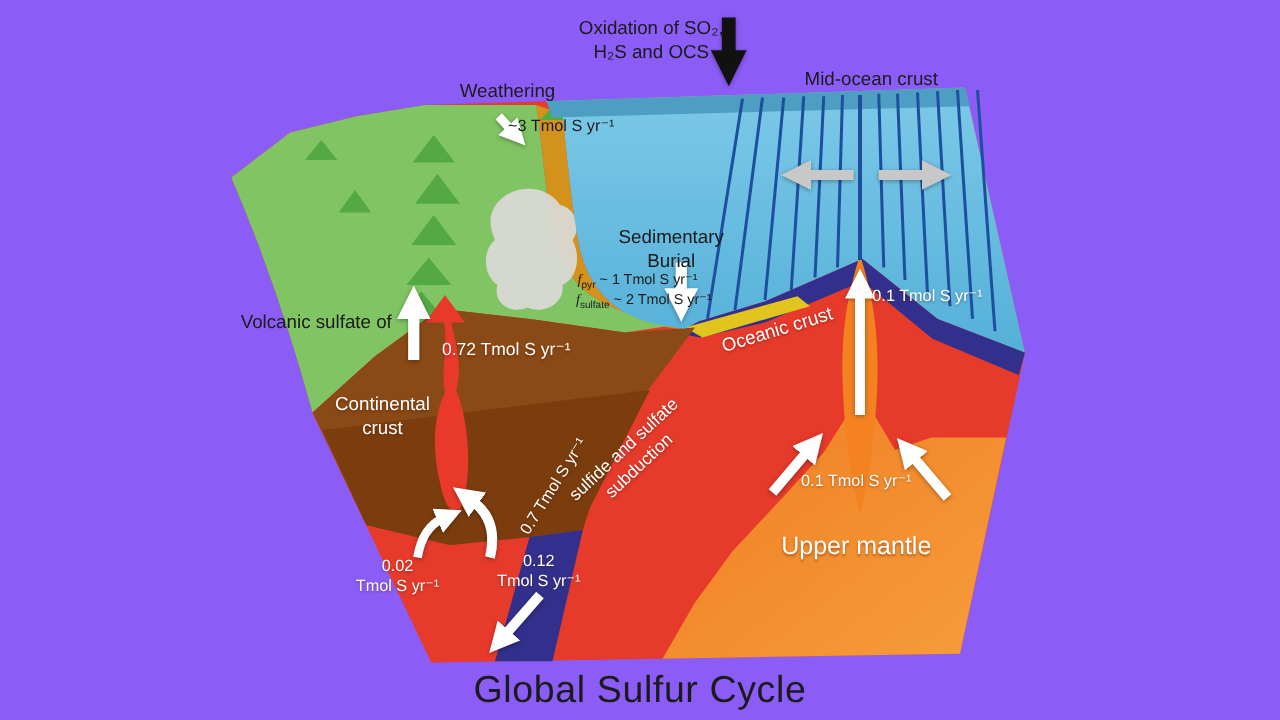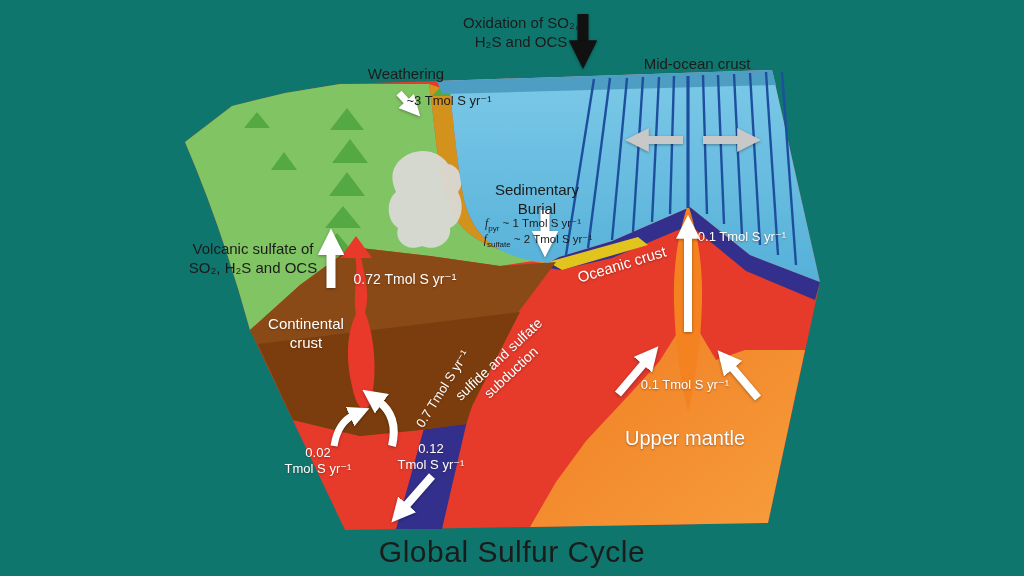--- a/index.html
+++ b/index.html
@@ -1,30 +1,30 @@
 <!DOCTYPE html>
 <html><head>
 <meta charset="utf-8">
 <style>
   html,body{margin:0;padding:0;background:#e9e9e9;}
-  .stage{position:relative;width:1024px;height:576px;background:#0f766e;overflow:hidden;
+  .stage{position:relative;width:1024px;height:576px;background:#8b5cf6;overflow:hidden;
          font-family:"Liberation Sans","DejaVu Sans",sans-serif;}
   svg{position:absolute;left:0;top:0;}
   .lbl{position:absolute;transform:translate(-50%,-50%);white-space:nowrap;line-height:1.25;
        text-align:center;pointer-events:none;}
   .dark{color:#1b1b1b;}
   .light{color:#ffffff;text-shadow:0 1px 2px rgba(70,25,0,.45);}
   .rot{transform-origin:center;}
   .fsym{font-style:italic;font-family:"Liberation Serif","DejaVu Serif",serif;}
   sub{font-size:70%;}
   .title{font-size:30px;letter-spacing:.5px;}
   .s15{font-size:15px;}
   .s14{font-size:14px;}
   .s13{font-size:13px;}
-  .s12{font-size:11.5px;margin-left:23px;}
+  .s12{font-size:11.5px;}
   .s17{font-size:20px;}
   .arrowshadow{filter:drop-shadow(0 1px 1.5px rgba(0,0,0,.35));}
 </style>
 </head>
 <body>
 
 <div class="stage">
 
 <svg width="1024" height="576" viewBox="0 0 1024 576">
   <defs>
@@ -135,21 +135,20 @@
 
 <div class="lbl dark s12" style="left:510px;top:225px;">
   <span class="fsym">f</span><sub>pyr</sub><span> ~ 1 Tmol S yr⁻¹</span>
 </div>
 <div class="lbl dark s12" style="left:515px;top:241px;">
   <span class="fsym">f</span><sub>sulfate</sub><span> ~ 2 Tmol S yr⁻¹</span>
 </div>
 
 <div class="lbl dark s15" style="left:253px;top:259px;">
   <div>Volcanic sulfate of</div>
-  <div>SO₂, H₂S and OCS</div>
 </div>
 
 <div class="lbl light s14" style="left:405px;top:280px;">0.72 Tmol S yr⁻¹</div>
 
 <div class="lbl light s15" style="left:306px;top:334px;text-align:center;">
   <div>Continental</div>
   <div>crust</div>
 </div>
 
 <div class="lbl light s15 rot" style="left:622px;top:265px;transform:translate(-50%,-50%) rotate(-17deg);">Oceanic crust</div>

